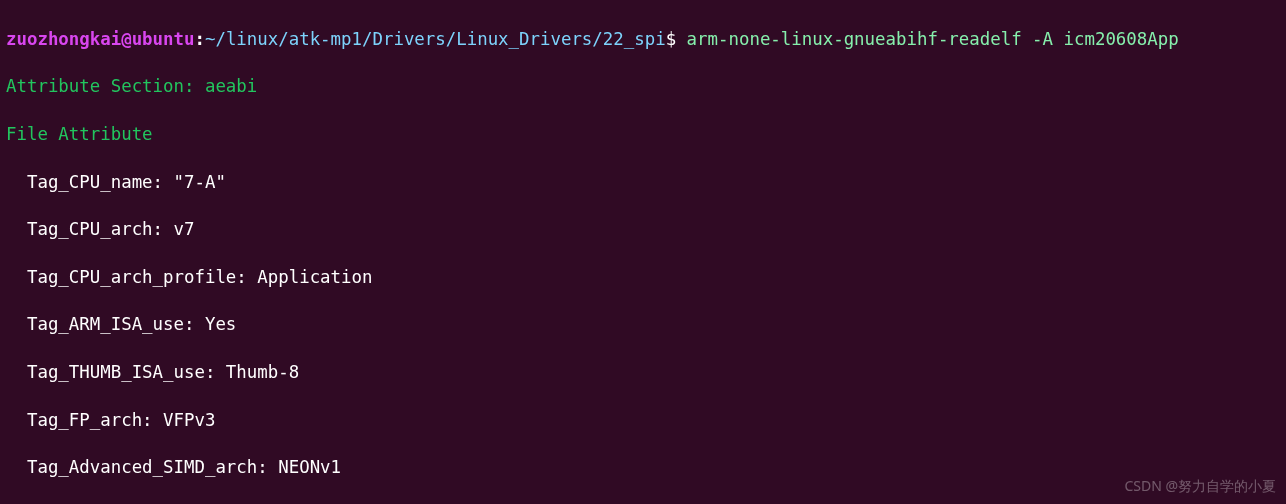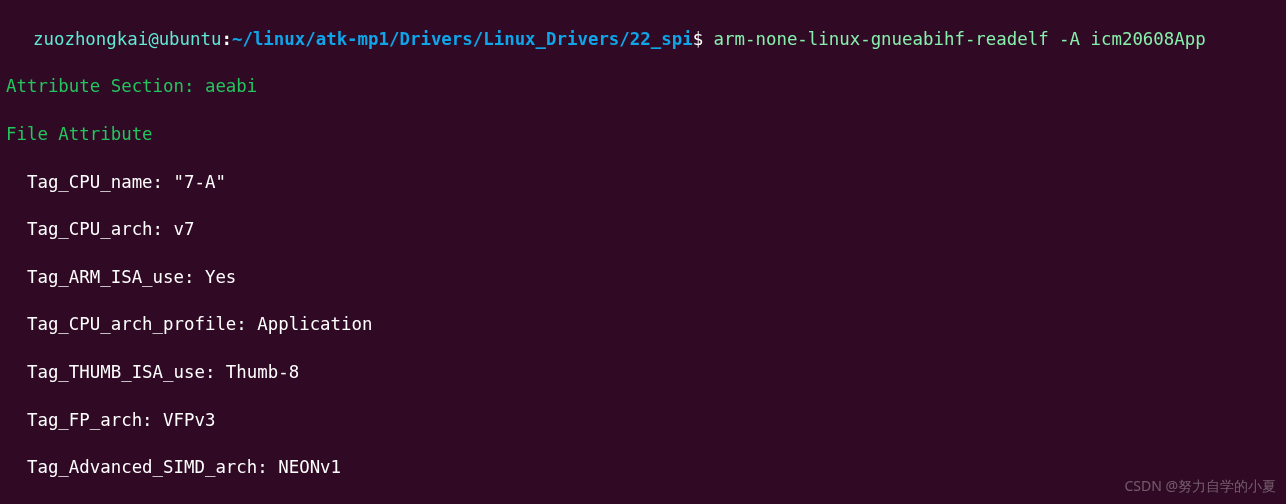--- a/index.html
+++ b/index.html
@@ -14,23 +14,23 @@
     font-family: "DejaVu Sans Mono", "Liberation Mono", Consolas, monospace;
     font-size: 17.4px;
     line-height: 23.8px;
     color: #ffffff;
     position: relative;
   }
   .terminal {
     padding: 4px 6px 0 6px;
     white-space: pre;
   }
-  .prompt-user  { color: #5eead4; font-weight: normal; margin-left: 27px; }
+  .prompt-user  { color: #d946ef; font-weight: bold; }
   .prompt-colon { color: #ffffff; font-weight: bold; }
-  .prompt-path  { color: #0ea5e9; font-weight: bold; }
+  .prompt-path  { color: #7dd3fc; font-weight: normal; }
   .prompt-dollar{ color: #ffffff; }
   .command      { color: #86efac; }
   .output       { color: #22c55e; }
   .tag-line     { color: #ffffff; }
   .watermark {
     position: absolute;
     right: 10px;
     bottom: 6px;
     font-family: "Noto Sans", "Microsoft YaHei", Arial, sans-serif;
     font-size: 14px;
@@ -42,22 +42,22 @@
 </style>
 </head>
 <body>
 
 <div class="terminal">
 <div><span class="prompt-user">zuozhongkai@ubuntu</span><span class="prompt-colon">:</span><span class="prompt-path">~/linux/atk-mp1/Drivers/Linux_Drivers/22_spi</span><span class="prompt-dollar">$</span><span class="command"> arm-none-linux-gnueabihf-readelf -A icm20608App</span></div>
 <div class="output">Attribute Section: aeabi</div>
 <div class="output">File Attribute</div>
 <div class="tag-line">  Tag_CPU_name: "7-A"</div>
 <div class="tag-line">  Tag_CPU_arch: v7</div>
+<div class="tag-line">  Tag_CPU_arch_profile: Application</div>
 <div class="tag-line">  Tag_ARM_ISA_use: Yes</div>
-<div class="tag-line">  Tag_CPU_arch_profile: Application</div>
 <div class="tag-line">  Tag_THUMB_ISA_use: Thumb-8</div>
 <div class="tag-line">  Tag_FP_arch: VFPv3</div>
 <div class="tag-line">  Tag_Advanced_SIMD_arch: NEONv1</div>
 <div class="tag-line">  Tag_ABI_PCS_wchar_t: 4</div>
 
 
 
 
 
 

